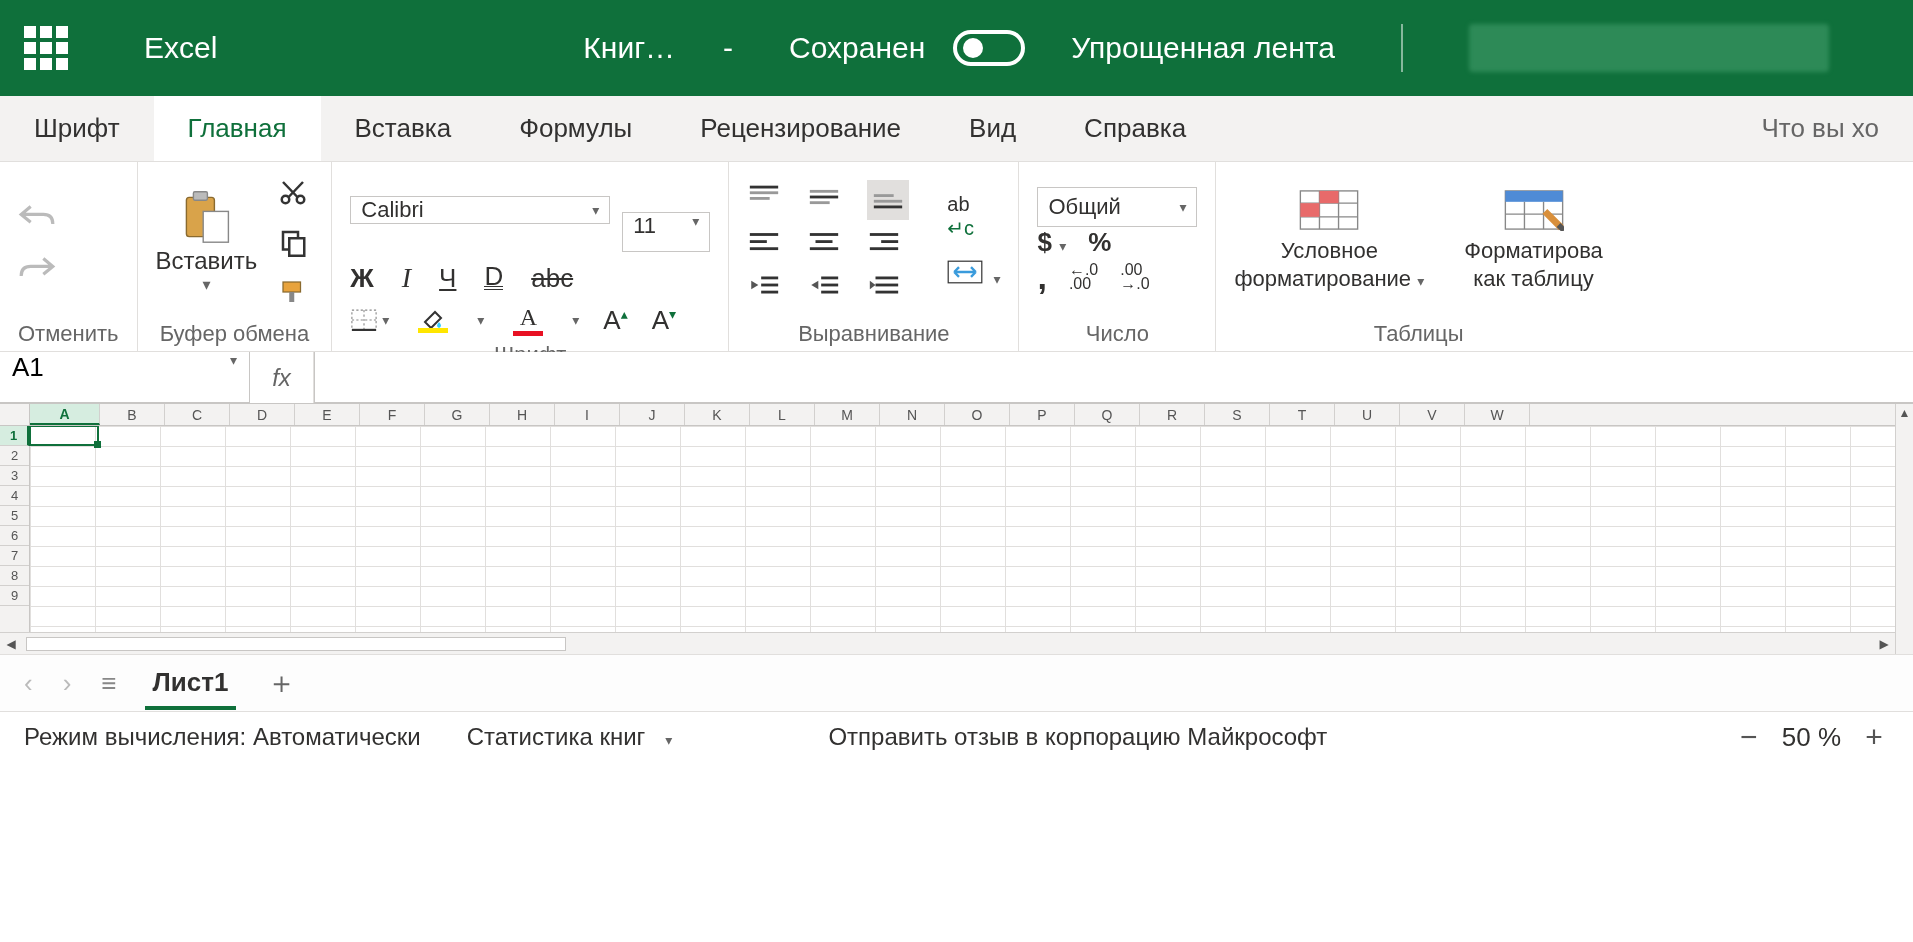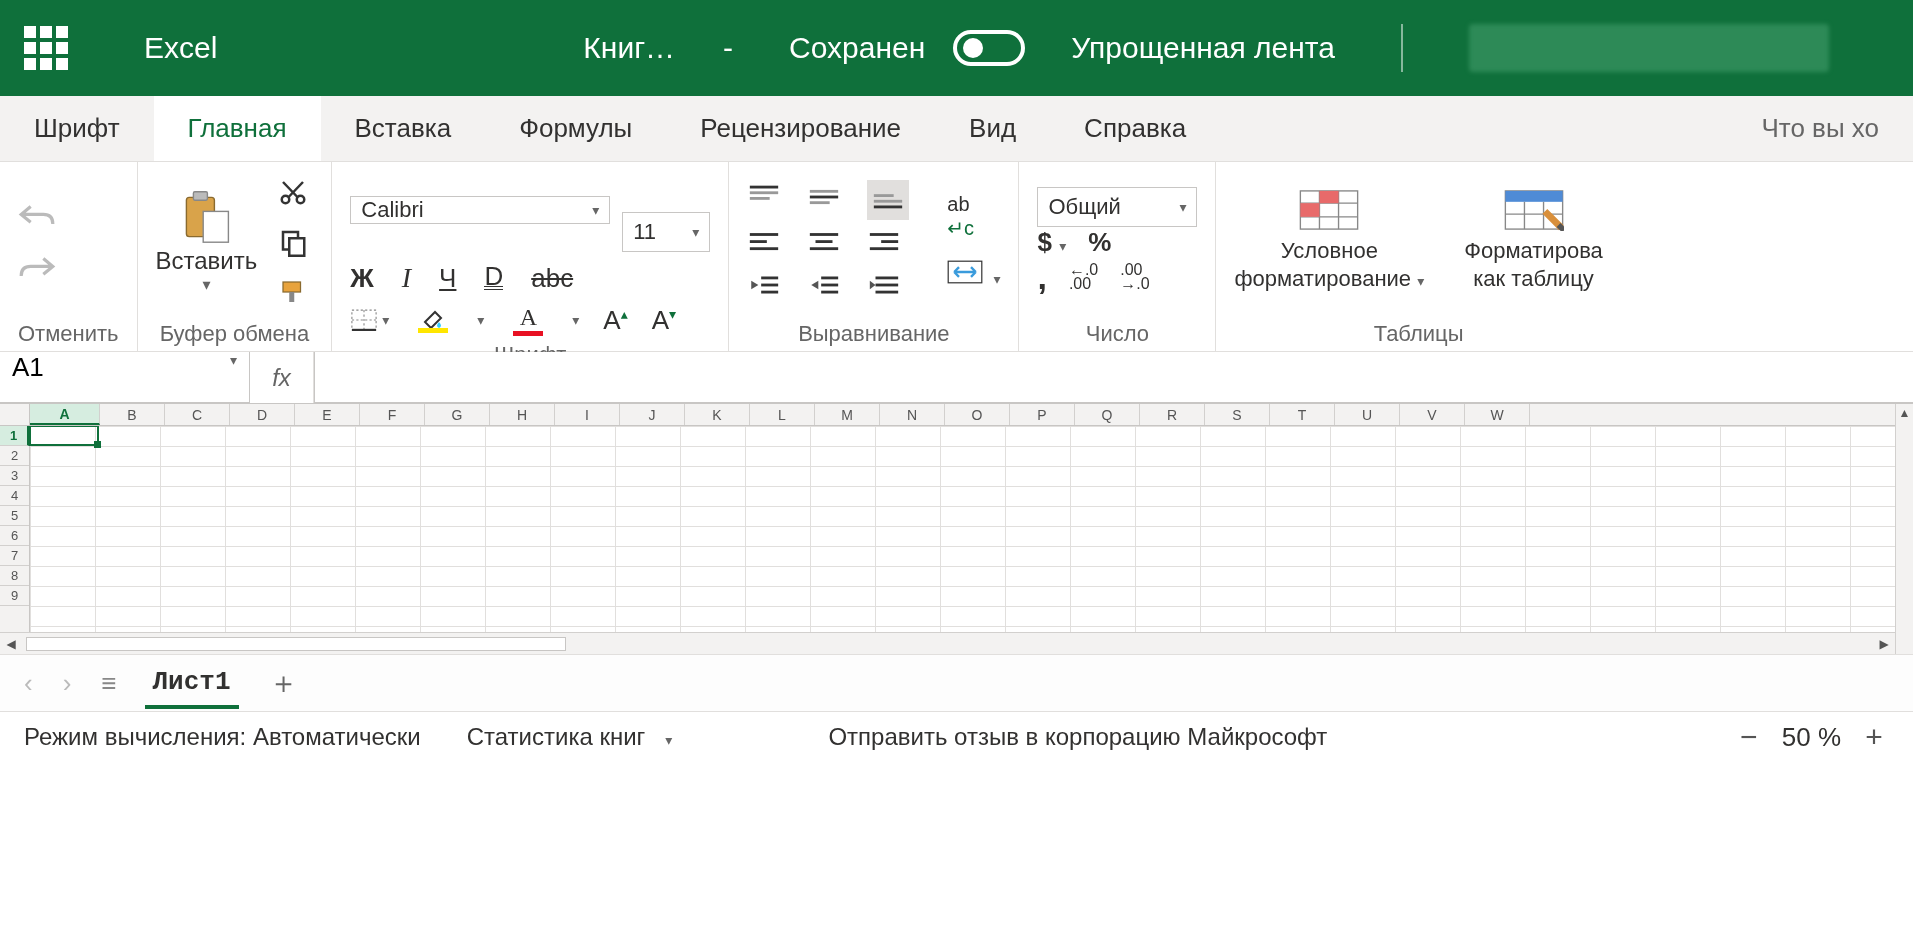--- a/index.html
+++ b/index.html
@@ -113,21 +113,21 @@
   
   .font-wrap { display: flex; flex-direction: column; gap: 10px; }
   .font-row1 { display: flex; gap: 12px; align-items: center; }
   .font-name {
     width: 260px; height: 28px; border: 1px solid #c8c6c4;
     display: flex; align-items: center; padding: 8px 10px; font-size: 22px;
     justify-content: space-between;
   }
   .font-size {
     width: 88px; height: 40px; border: 1px solid #c8c6c4;
-    display: flex; align-items: center; padding: 0 10px; font-size: 22px;
+    display: flex; padding: 0 10px; font-size: 22px;
     justify-content: space-between;
     margin-top: 44px;
   }
   .dd-caret { font-size: 14px; color: #666; }
   .font-row2 { display: flex; gap: 28px; align-items: center; font-size: 26px; }
   .font-row3 { display: flex; gap: 24px; align-items: center; }
   .bold { font-weight: 900; }
   .italic { font-style: italic; font-family: "Times New Roman", serif; font-size: 28px; }
   .under { text-decoration: underline; }
   .dunder { border-bottom: 4px double #333; padding-bottom: 1px; display:inline-block; line-height: 18px;}
@@ -275,21 +275,20 @@
     font-size: 26px;
     color: #888;
     background: #fdfdfd;
   }
   .sheet-tab {
     color: #323130;
     font-weight: 600;
     border-bottom: 4px solid #0f703b;
     padding: 10px 8px 8px 8px;
     font-size: 26px;
-    font-family: Liberation Mono, monospace;
   }
   .nav-ico { font-size: 26px; color: #bbb; }
   .all-sheets { letter-spacing: -2px; color: #888; }
   .plus { font-size: 30px; color: #666; }
 
   
   .status {
     height: 50px;
     display: flex;
     align-items: center;

